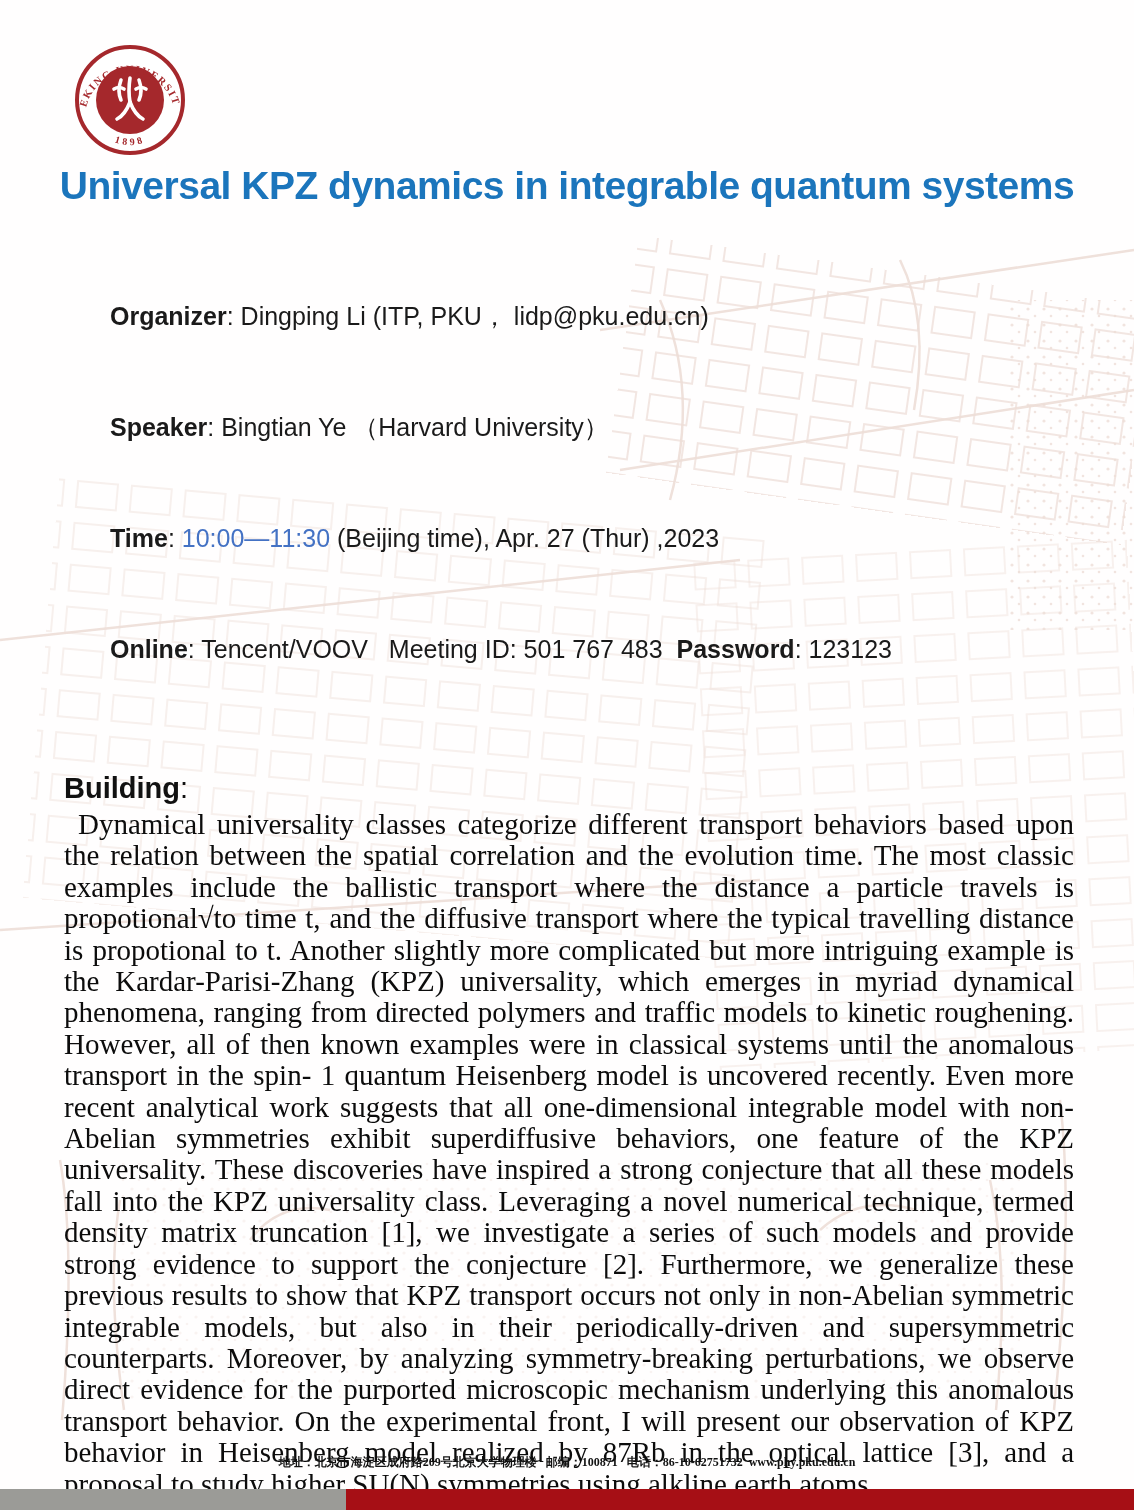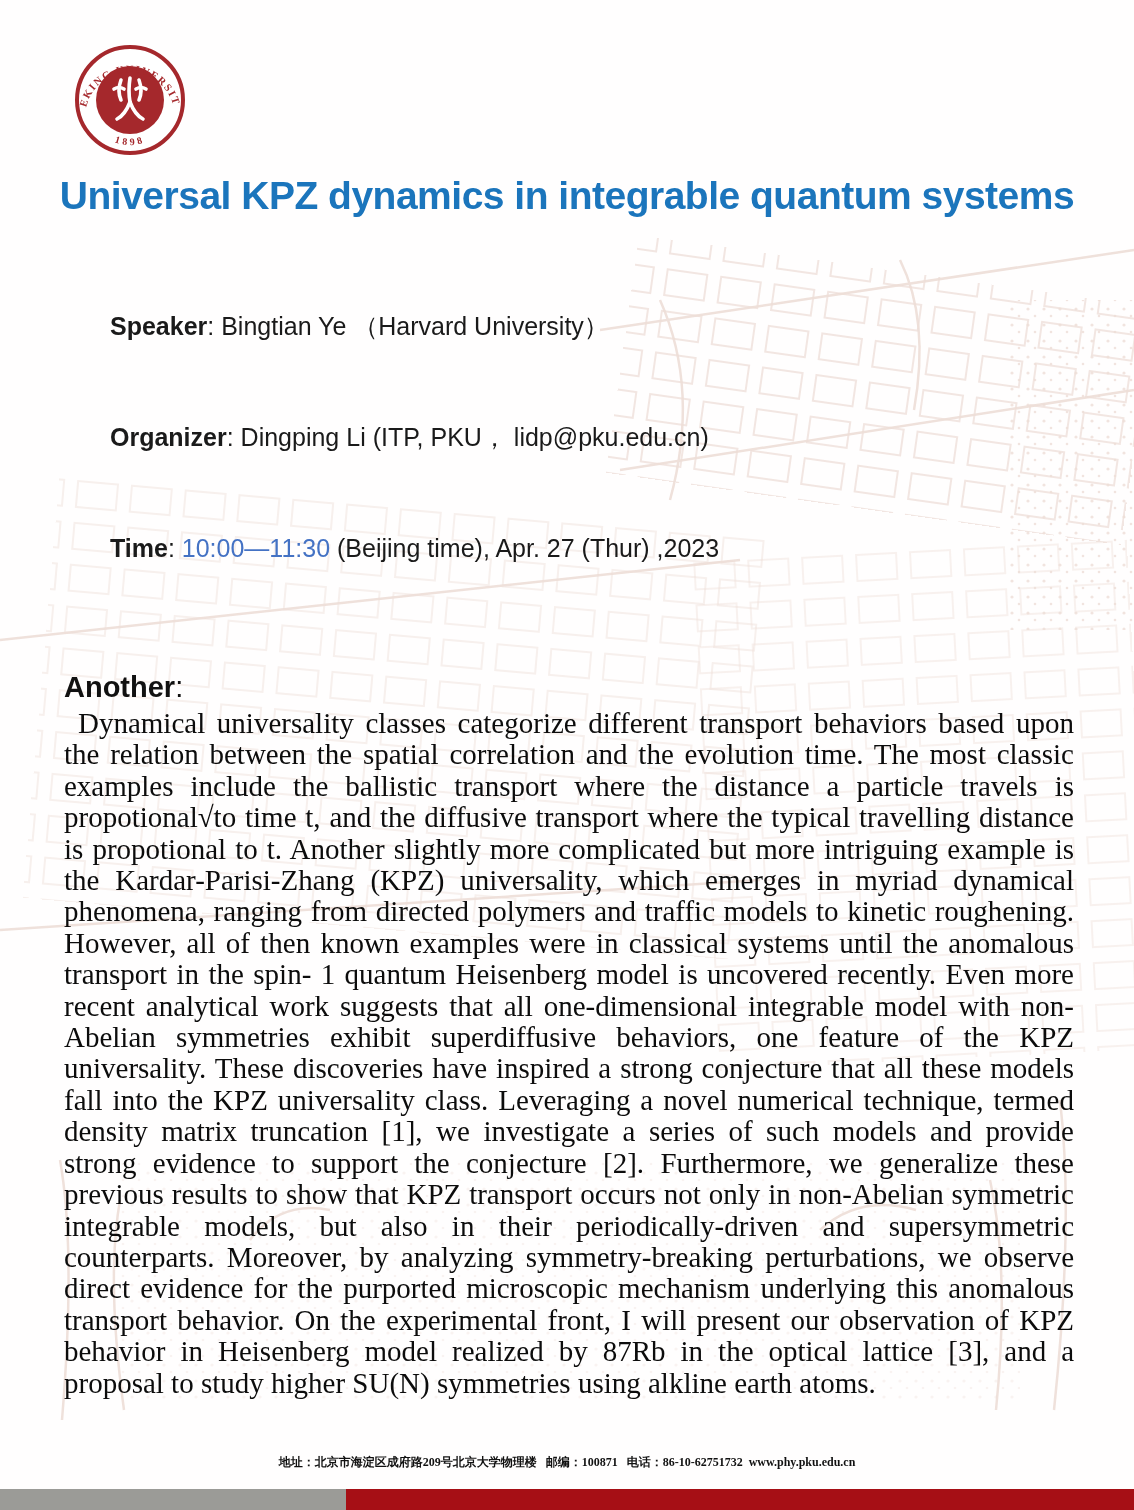--- a/index.html
+++ b/index.html
@@ -32,21 +32,21 @@
     color: #a5282c;
     font-size: 45px;
     font-weight: 700;
     letter-spacing: 2px;
     margin-left: 18px;
     font-family: "Liberation Sans", sans-serif;
   }
 
   
   .poster-title {
-    margin-top: 18px;
+    margin-top: 8px;
     text-align: center;
     color: #1b75bc;
     font-size: 39px;
     font-weight: 700;
     letter-spacing: -0.5px;
     font-family: "Liberation Sans", sans-serif;
   }
 
   
   .info-block {
@@ -164,27 +164,28 @@
           <path d="M56 34 q-2 13 0 24"></path>
           <path d="M56 58 q-5 13 -13 17"></path>
           <path d="M56 58 q5 13 13 17"></path>
         </g>
       </svg>
     </div>
 
     <h1 class="poster-title">Universal KPZ dynamics in integrable quantum systems</h1>
 
     <div class="info-block">
+      <div class="info-line"><b>Organizer</b><span>: Dingping Li (ITP, PKU， lidp@pku.edu.cn)</span></div>
       <div class="info-line"><b>Speaker</b><span>: Bingtian Ye （Harvard University）</span></div>
-      <div class="info-line"><b>Organizer</b><span>: Dingping Li (ITP, PKU， lidp@pku.edu.cn)</span></div>
       <div class="info-line"><b>Time</b><span>: </span><span class="time-highlight">10:00—11:30</span><span> (Beijing time), Apr. 27 (Thur) ,2023</span></div>
+      <div class="info-line"><b>Online</b><span>: Tencent/VOOV   Meeting ID: 501 767 483  </span><b>Password</b><span>: 123123</span></div>
     </div>
 
     <section class="section abstract-section">
-      <h2 class="section-heading"><span>Another</span><span class="light-colon">:</span></h2>
+      <h2 class="section-heading"><span>Building</span><span class="light-colon">:</span></h2>
       <p class="abstract-body">Dynamical universality classes categorize different transport behaviors based upon the relation between the spatial correlation and the evolution time. The most classic examples include the ballistic transport where the distance a particle travels is propotional√to time t, and the diffusive transport where the typical travelling distance is propotional to t. Another slightly more complicated but more intriguing example is the Kardar-Parisi-Zhang (KPZ) universality, which emerges in myriad dynamical phenomena, ranging from directed polymers and traffic models to kinetic roughening. However, all of then known examples were in classical systems until the anomalous transport in the spin- 1 quantum Heisenberg model is uncovered recently. Even more recent analytical work suggests that all one-dimensional integrable model with non-Abelian symmetries exhibit superdiffusive behaviors, one feature of the KPZ universality. These discoveries have inspired a strong conjecture that all these models fall into the KPZ universality class. Leveraging a novel numerical technique, termed density matrix truncation [1], we investigate a series of such models and provide strong evidence to support the conjecture [2]. Furthermore, we generalize these previous results to show that KPZ transport occurs not only in non-Abelian symmetric integrable models, but also in their periodically-driven and supersymmetric counterparts. Moreover, by analyzing symmetry-breaking perturbations, we observe direct evidence for the purported microscopic mechanism underlying this anomalous transport behavior. On the experimental front, I will present our observation of KPZ behavior in Heisenberg model realized by 87Rb in the optical lattice [3], and a proposal to study higher SU(N) symmetries using alkline earth atoms.</p>
     </section>
 
   </div>
 
   <div class="footer">
     <div class="footer-line">地址：北京市海淀区成府路209号北京大学物理楼   邮编：100871   电话：86-10-62751732  www.phy.pku.edu.cn</div>
   </div>
 
   <div class="bottom-bar">

